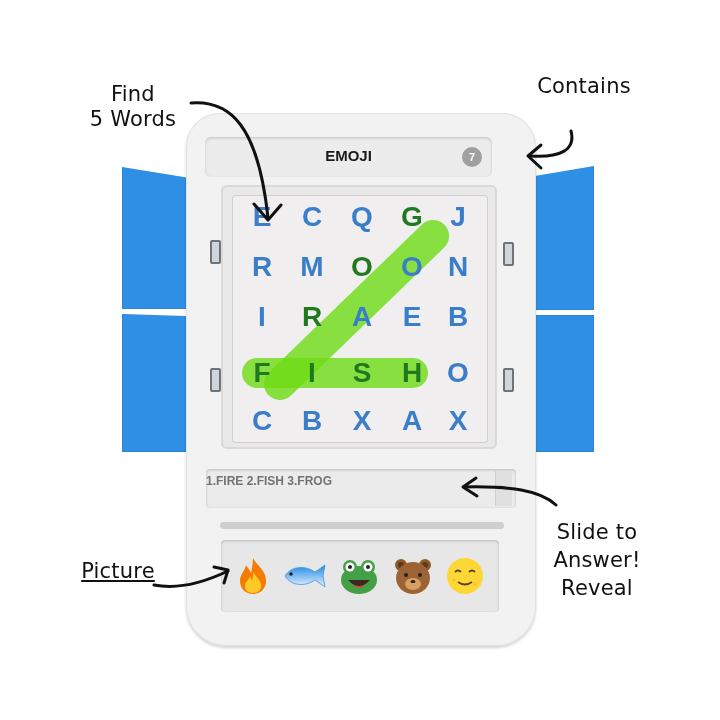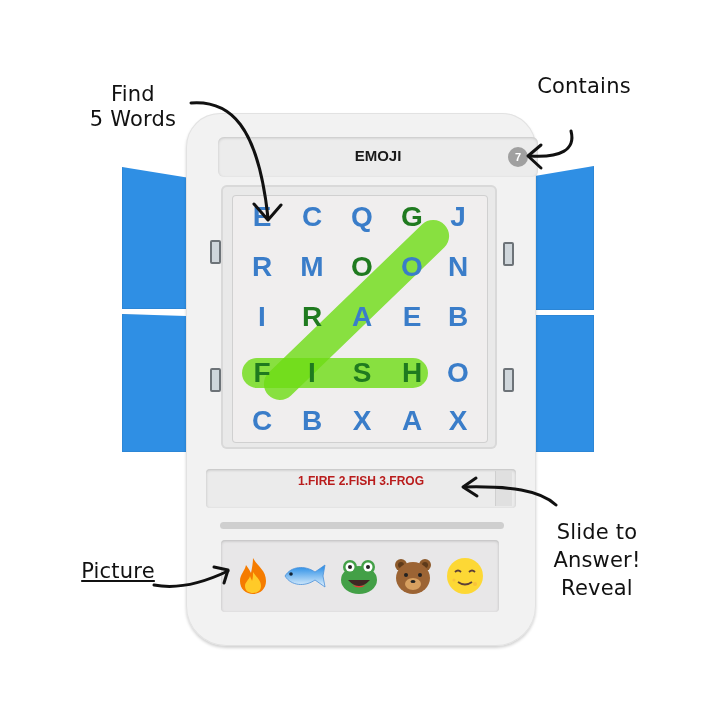--- a/index.html
+++ b/index.html
@@ -12,39 +12,39 @@
 
   .flap { position:absolute; background:#2f8fe4; box-shadow: inset 0 0 0 1px rgba(0,0,0,0.06); }
   .flap.l1 { left:122px; top:167px; width:88px; height:142px; clip-path:polygon(0 0,100% 10%,100% 100%,0 100%); }
   .flap.l2 { left:122px; top:314px; width:88px; height:138px; clip-path:polygon(0 0,100% 2%,100% 100%,0 100%); }
   .flap.r1 { left:508px; top:166px; width:86px; height:144px; clip-path:polygon(0 10%,100% 0,100% 100%,0 100%); }
   .flap.r2 { left:508px; top:315px; width:86px; height:137px; clip-path:polygon(0 0,100% 0,100% 100%,0 100%); }
   .hinge { position:absolute; width:7px; height:20px; border:2px solid #6d7378; border-radius:2px; background:#cfd6db; }
 
   .device { position:absolute; left:186px; top:113px; width:350px; height:533px; background:#f2f2f2;
             border-radius:34px 34px 40px 40px; box-shadow: 0 2px 3px rgba(0,0,0,0.18), inset 0 0 0 1px #e2e2e2; }
-  .title-slot { position:absolute; left:218px; top:137px; width:320px; height:40px; background:#ececec;
+  .title-slot { position:absolute; left:205px; top:137px; width:287px; height:40px; background:#ececec;
                 border-radius:6px; box-shadow: inset 0 1px 3px rgba(0,0,0,0.18); }
   .title-text { position:absolute; left:0; right:0; top:10px; text-align:center; font-weight:bold; font-size:15px; color:#1a1a1a; }
   .card-badge { position:absolute; right:10px; top:10px; width:20px; height:20px; border-radius:50%; background:#a0a0a0;
                 color:#fff; font-size:11px; font-weight:bold; text-align:center; line-height:20px; }
 
   .grid-frame { position:absolute; left:221px; top:185px; width:276px; height:264px; background:#e9e9e9; border-radius:6px;
                 box-shadow: inset 0 0 0 2px #d9d9d9; }
   .grid { position:absolute; left:232px; top:195px; width:256px; height:248px; background:#f0eeee; border-radius:4px;
           box-shadow: inset 0 0 0 1px #d0d0d0; }
   .cell { position:absolute; width:50px; height:50px; font-size:28px; font-weight:bold; color:#3a7dc9;
           text-align:center; line-height:50px; z-index:3; }
   .cell.found { color:#1f7a1f; }
   .highlight { position:absolute; background:rgba(110,220,20,0.8); border-radius:16px; z-index:2; }
 
   .answer-slot { position:absolute; left:206px; top:469px; width:310px; height:39px; background:#ebebeb; border-radius:4px;
                  box-shadow: inset 0 1px 3px rgba(0,0,0,0.2); }
   .answer-slider { position:absolute; right:4px; top:2px; width:16px; height:35px; background:#e0e0e0; border-left:1px solid #cfcfcf; }
-  .answer-text { position:absolute; left:0; right:0; top:5px; text-align:center; font-size:12px; font-weight:bold; color:#b91c1c; line-height:14px; }
+  .answer-text { position:absolute; left:0; right:0; top:5px; text-align:left; font-size:12px; font-weight:bold; color:#737373; line-height:14px; }
   .rail { position:absolute; left:220px; top:522px; width:284px; height:7px; background:#cfcfcf; border-radius:4px; }
 
   .clue-panel { position:absolute; left:221px; top:540px; width:278px; height:72px; background:#e8e7e8; border-radius:4px;
                 box-shadow: inset 0 1px 3px rgba(0,0,0,0.2); }
   .emoji { position:absolute; top:16px; width:40px; height:40px; }
 </style>
 </head>
 <body>
 
 <div class="annot" style="left:78px; top:74px; width:110px;margin-top:8px;">

